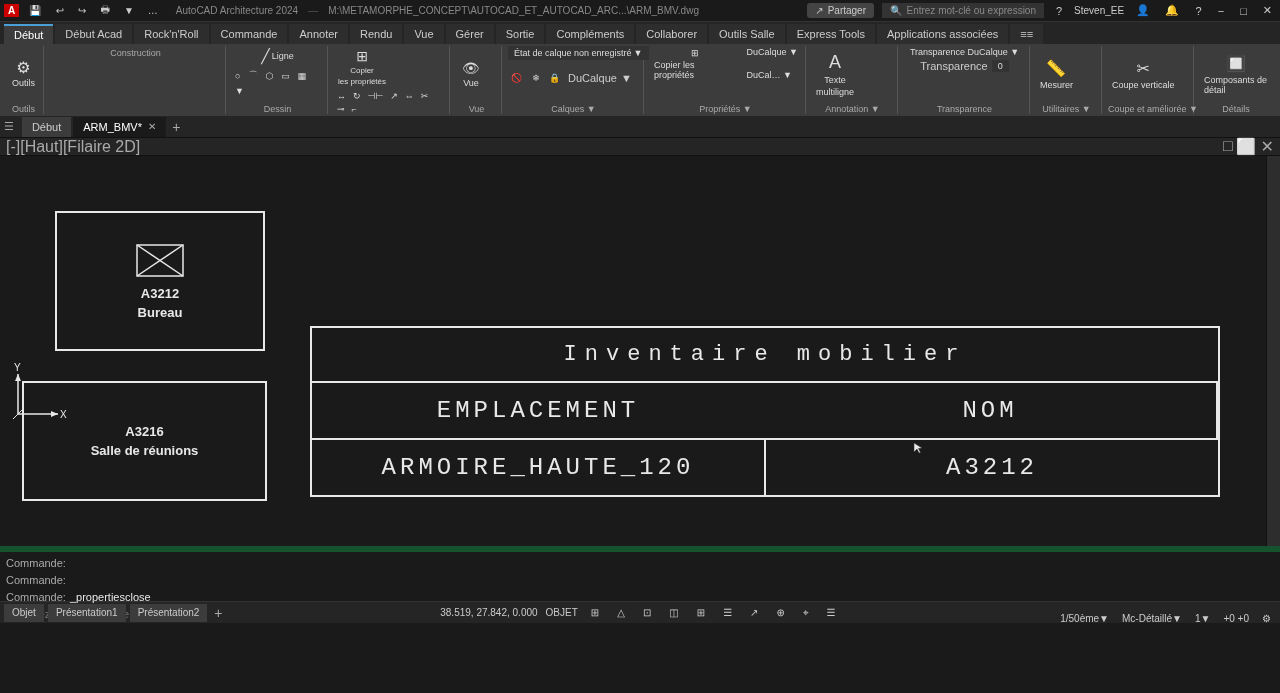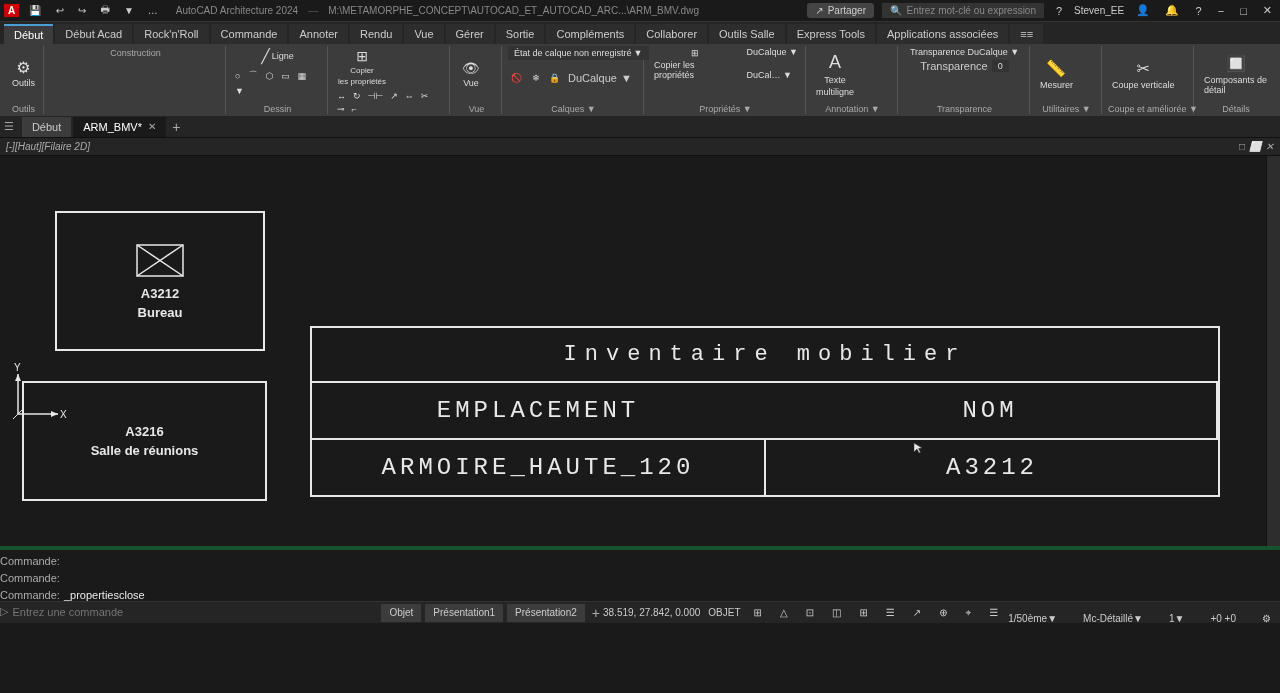--- a/index.html
+++ b/index.html
@@ -167,25 +167,24 @@
       padding: 0 4px;
     }
 
     
     #view-header {
       background: #252525;
       height: 18px;
       display: flex;
       align-items: center;
       padding: 0 6px;
-      font-size: 10px;
+      font-size: 16px;
       color: #aaa;
       border-bottom: 1px solid #111;
       justify-content: space-between;
-      font-style: italic;
     }
     #view-header-right {
       display: flex;
       gap: 4px;
     }
 
     
     #canvas-area {
       background: #1a1a1a;
       position: relative;
@@ -257,23 +256,23 @@
     
     #coord-axes {
       position: absolute;
       bottom: 120px;
       left: 8px;
     }
 
     
     #command-area {
       background: #1a1a1a;
-      border-top: 4px solid #14532d;
+      border-top: 6px solid #14532d;
       height: 55px;
-      padding: 2px 0;
+      padding: 2px 6px;
       font-size: 11px;
       color: #ccc;
     }
     .command-line {
       display: flex;
       align-items: center;
       height: 17px;
       gap: 4px;
     }
     .command-prompt {
@@ -297,40 +296,40 @@
       font-family: Arial, sans-serif;
       flex: 1;
     }
 
     
     #status-bar {
       background: #252525;
       height: 22px;
       display: flex;
       align-items: center;
-      justify-content: flex-end;
+      justify-content: space-between;
       border-top: 1px solid #333;
       padding: 0 4px;
       font-size: 10px;
       color: #ccc;
     }
     #status-bar-left {
       display: flex;
       align-items: center;
       gap: 4px;
     }
     #status-bar-center {
       display: flex;
       align-items: center;
       gap: 8px;
     }
     #status-bar-right {
       display: flex;
       align-items: center;
-      gap: 16px;
+      gap: 3px;
       margin-top: 11px;
     }
     .status-btn {
       padding: 1px 5px;
       cursor: pointer;
       border-radius: 2px;
       font-size: 10px;
     }
     .layout-tab {
       background: #3c3c3c;

